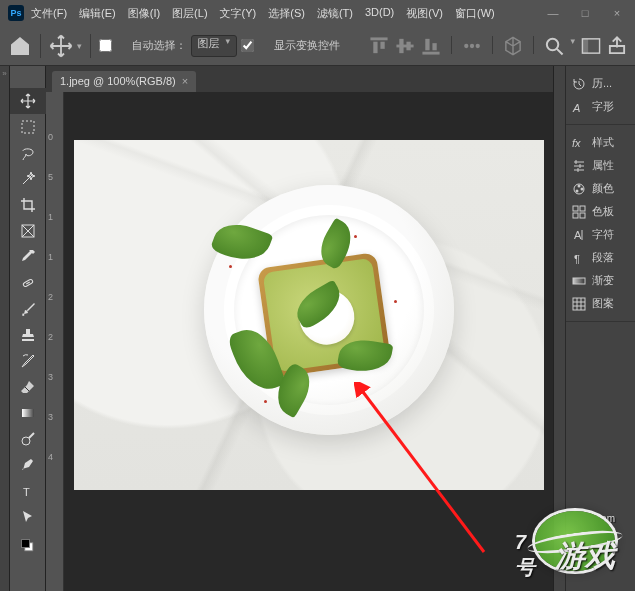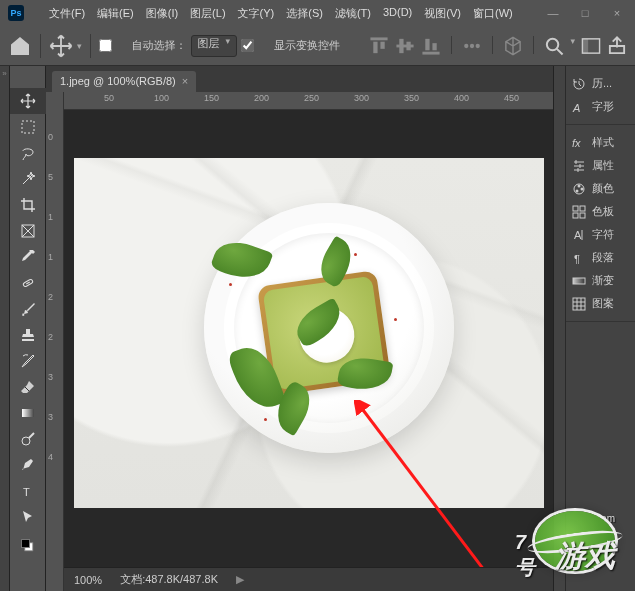--- a/index.html
+++ b/index.html
@@ -1,18 +1,18 @@
 <!DOCTYPE html>
 <html><head>
 <meta charset="utf-8">
 <style>
 *{margin:0;padding:0;box-sizing:border-box;font-family:"Microsoft YaHei",Arial,sans-serif;font-size:11px;user-select:none}
 body{width:635px;height:591px;background:#535353;overflow:hidden;position:relative}
 .titlebar{height:26px;background:#535353;display:flex;align-items:center;padding:0 8px;color:#ccc}
-.titlebar .logo{width:16px;height:16px;background:#001e36;border-radius:3px;display:flex;align-items:center;justify-content:center;color:#31a8ff;font-size:9px;font-weight:bold;margin-right:20px}
+.titlebar .logo{width:16px;height:16px;background:#001e36;border-radius:3px;display:flex;align-items:center;justify-content:center;color:#31a8ff;font-size:9px;font-weight:bold;margin-right:2px}
 .menubar{display:flex;gap:2px}
 .menu-item{padding:2px 5px;color:#ddd;cursor:pointer}
 .win-controls{margin-left:auto;display:flex;gap:12px;color:#aaa}
 .win-btn{cursor:pointer;width:20px;text-align:center}
 .optbar{height:40px;background:#535353;border-bottom:1px solid #2e2e2e;display:flex;align-items:center;padding:0 8px;gap:4px;color:#ccc}
 .ob-home{width:24px;height:24px;display:flex;align-items:center;justify-content:center;cursor:pointer;border-radius:3px}
 .ob-sep{width:1px;height:24px;background:#3a3a3a;margin:0 4px}
 .ob-dd{height:22px;background:#434343;border:1px solid #2e2e2e;border-radius:3px;padding:0 6px;display:flex;align-items:flex-start;gap:6px;cursor:pointer}
 .ob-check{display:flex;align-items:center;gap:20px}
 .ob-check input{accent-color:#666}
@@ -312,31 +312,20 @@
         <span class="ruler-tick" style="top:80px">5</span>
         <span class="ruler-tick" style="top:120px">1</span>
         <span class="ruler-tick" style="top:160px">1</span>
         <span class="ruler-tick" style="top:200px">2</span>
         <span class="ruler-tick" style="top:240px">2</span>
         <span class="ruler-tick" style="top:280px">3</span>
         <span class="ruler-tick" style="top:320px">3</span>
         <span class="ruler-tick" style="top:360px">4</span>
       </div>
       <div class="canvas-wrap">
-        <div class="top-ruler">
-          <span class="ruler-tick" style="left:40px">50</span>
-          <span class="ruler-tick" style="left:90px">100</span>
-          <span class="ruler-tick" style="left:140px">150</span>
-          <span class="ruler-tick" style="left:190px">200</span>
-          <span class="ruler-tick" style="left:240px">250</span>
-          <span class="ruler-tick" style="left:290px">300</span>
-          <span class="ruler-tick" style="left:340px">350</span>
-          <span class="ruler-tick" style="left:390px">400</span>
-          <span class="ruler-tick" style="left:440px">450</span>
-        </div>
         <div class="darkbg">
           <div class="image">
             <div class="marble"></div>
             <div class="plate"></div>
             <div class="toast">
               <div class="bread"></div>
                 <div class="avo"></div>
                 <div class="egg"></div>
             </div>
             <div class="leaf l1"></div>
@@ -352,25 +341,20 @@
           </div>
           <svg class="arrow" style="left:290px;top:290px" width="150" height="180">
             <defs>
                 <marker id="ah" markerWidth="10" markerHeight="10" refX="2" refY="3" orient="auto">
                   <path d="M0 0l6 3-6 3z" fill="#ff1a1a"></path>
                 </marker>
               </defs>
             <line x1="130" y1="170" x2="6" y2="6" stroke="#ff1a1a" stroke-width="3" marker-end="url(#ah)"></line>
           </svg>
         </div>
-        <div class="statusbar">
-          <span>100%</span>
-          <span><span>文档:</span><span>487.8K/487.8K</span></span>
-          <span class="sb-arrow">▶</span>
-        </div>
       </div>
     </div>
   </div>
 
   <div class="right-rail"></div>
 
   <div class="panels">
     <div class="panel-group">
       <div class="panel-item">
           <svg viewBox="0 0 14 14">

